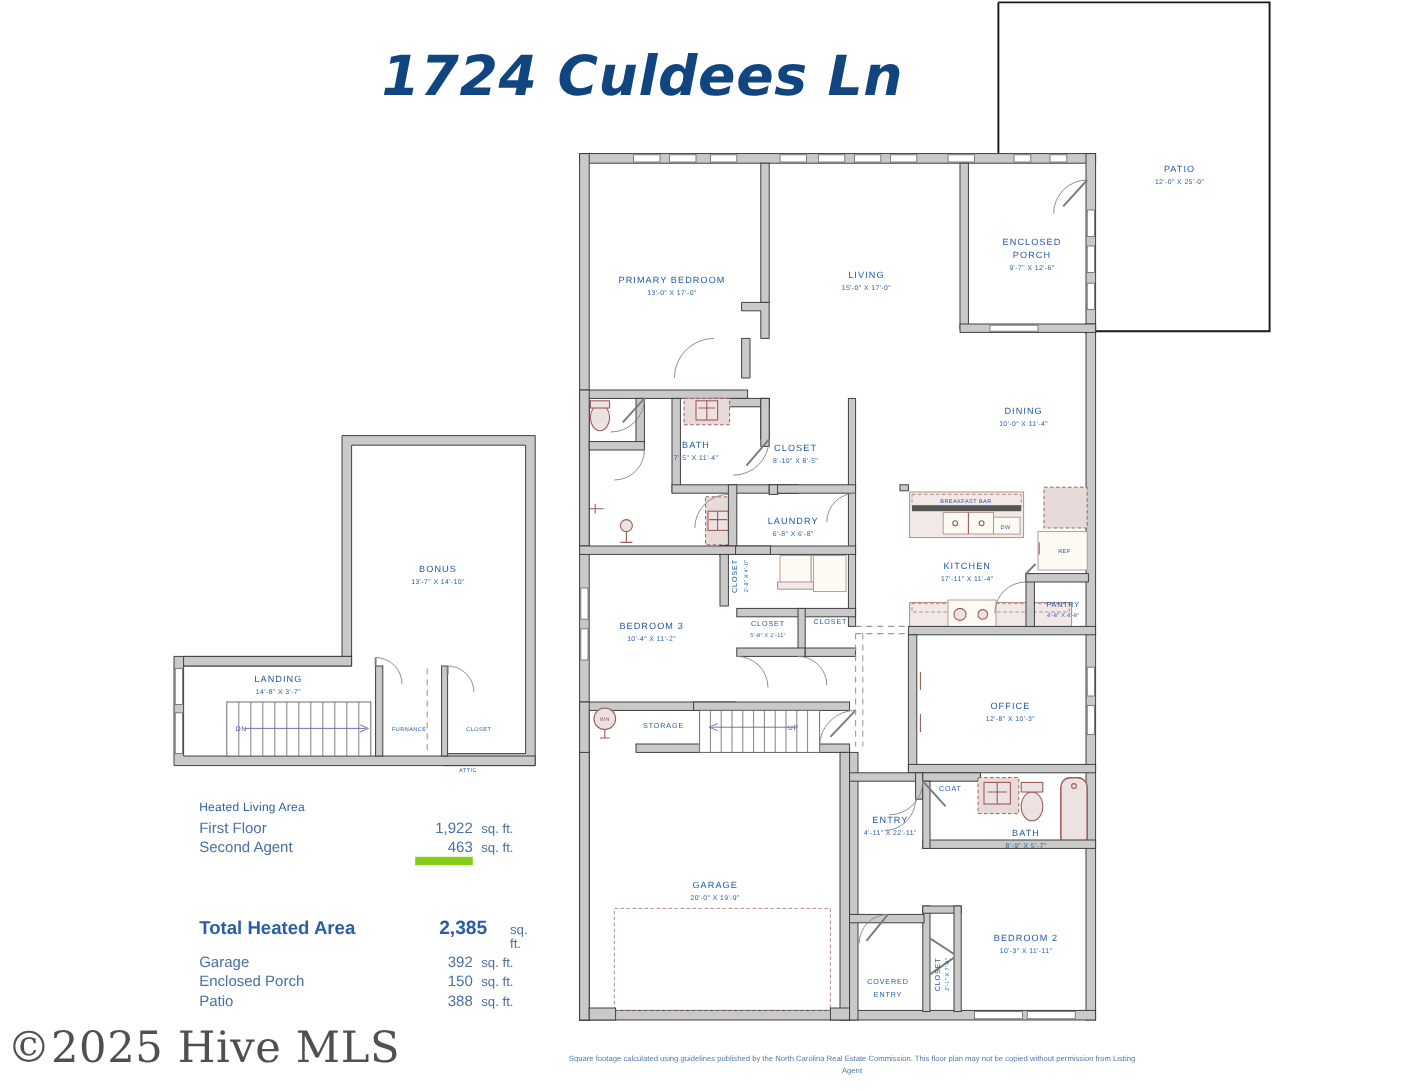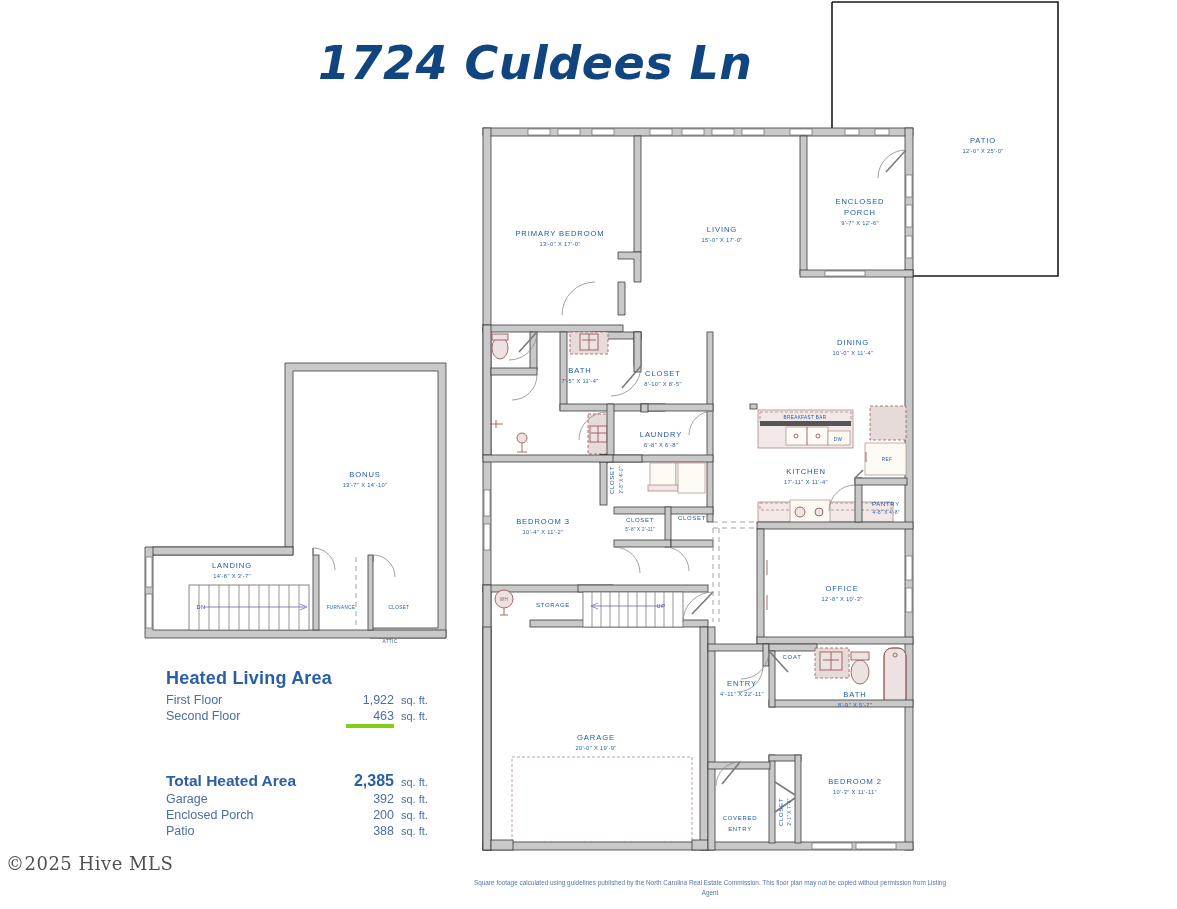--- a/index.html
+++ b/index.html
@@ -16,39 +16,39 @@
   #plan-title {
     position: absolute; left: 318px; top: 36px;
     font-family: "DejaVu Sans", sans-serif;
     font-size: 46px; font-weight: 700; font-style: italic;
     color: #11457f; letter-spacing: 0.5px; white-space: nowrap;
   }
 
   
   #area-legend { position: absolute; left: 166px; top: 668px; width: 280px; }
   .legend-head {
-    font-size: 18px; font-weight: 700; color: #2a5fa5;
+    font-size: 10px; font-weight: 400; color: #2a5fa5;
     margin-bottom: 4px; letter-spacing: .2px;
   }
   .legend-head.spaced { margin-top: 18px; }
   .legend-row { display: flex; align-items: baseline; font-size: 12.5px; color:#4a6fa5; margin: 2px 0; justify-content: center; }
   .legend-row .lbl { flex: 0 0 180px; }
   .legend-row .val { flex: 0 0 48px; text-align: right; font-weight: 400; }
   .legend-row .unit { flex: 1; text-align: left; padding-left: 7px; font-size: 11px; color:#4a6fa5; }
-  .legend-row.underline .val { border-bottom: 4px solid #84cc16; padding-bottom: 1px; }
-  .legend-row.total { margin-top: 7px; }
+  .legend-row.underline .val { border-bottom: 7px solid #84cc16; padding-bottom: 1px; }
+  .legend-row.total { margin-top: 7px; gap: 12px; }
   .legend-row.total .lbl { font-size: 15.5px; font-weight: 700; color:#2a5fa5; flex-basis:172px;}
   .legend-row.total .val { font-size: 16px; font-weight: 700; color:#2a5fa5; flex-basis:56px;margin-top:37px;}
   .legend-row.total .unit { font-size: 11px; }
 
   
   #watermark {
     position: absolute; left: 6px; top: 853px;
     font-family: "DejaVu Serif", serif;
-    font-size: 18px; color: #2a2a2a; opacity: .82;
+    font-size: 36px; color: #2a2a2a; opacity: .82;
     letter-spacing: .5px; white-space: nowrap; text-align: right;
   }
   
   #disclaimer {
     position: absolute; left: 470px; top: 878px; width: 480px;
     text-align: center; font-size: 6.4px; line-height: 1.55; color: #5577aa;
   }
 
   
   #plan-svg { position: absolute; left:0; top:0; width:1177px; height:909px; }
@@ -430,41 +430,41 @@
   <div id="area-legend">
     <div class="legend-head">Heated Living Area</div>
 
     <div class="legend-row">
       <span class="lbl">First Floor</span>
       <span class="val">1,922</span>
       <span class="unit">sq. ft.</span>
     </div>
 
     <div class="legend-row underline">
-      <span class="lbl">Second Floor</span>
+      <span class="lbl">Second Agent</span>
       <span class="val">463</span>
       <span class="unit">sq. ft.</span>
     </div>
 
     <div class="legend-row total">
       <span class="lbl">Total Heated Area</span>
       <span class="val">2,385</span>
       <span class="unit">sq. ft.</span>
     </div>
 
 
     <div class="legend-row">
       <span class="lbl">Garage</span>
       <span class="val">392</span>
       <span class="unit">sq. ft.</span>
     </div>
 
     <div class="legend-row">
       <span class="lbl">Enclosed Porch</span>
-      <span class="val">200</span>
+      <span class="val">150</span>
       <span class="unit">sq. ft.</span>
     </div>
 
     <div class="legend-row">
       <span class="lbl">Patio</span>
       <span class="val">388</span>
       <span class="unit">sq. ft.</span>
     </div>
   </div>
 

